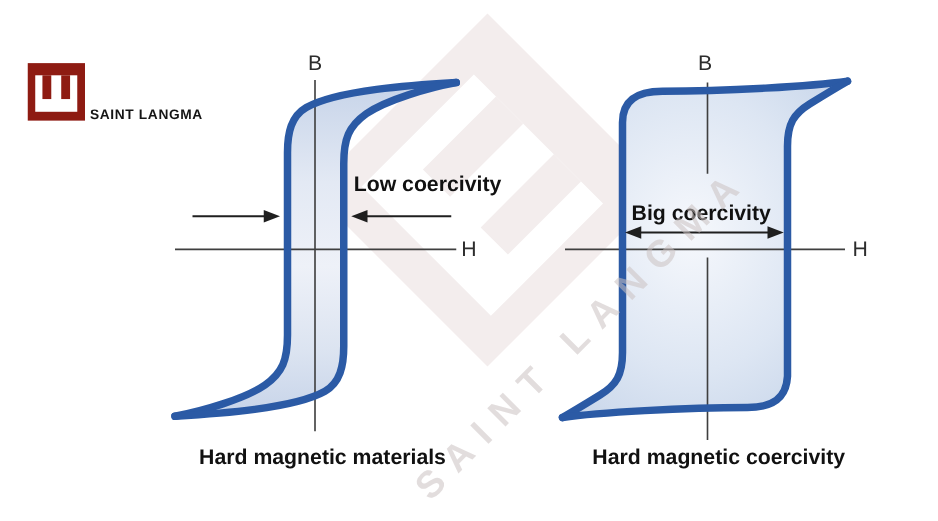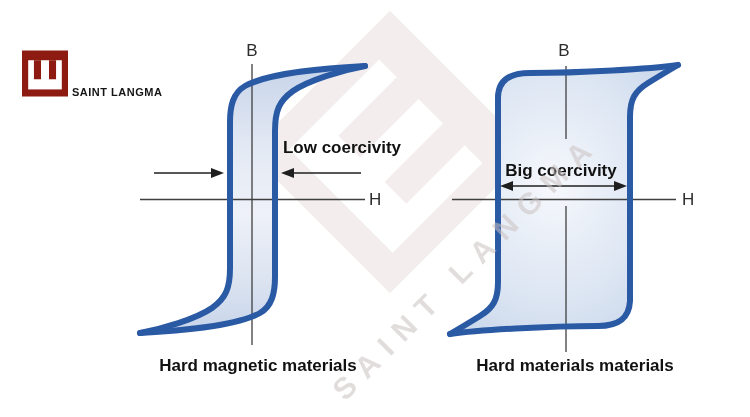--- a/index.html
+++ b/index.html
@@ -98,17 +98,17 @@
 
   <div class="abs axis-lbl" style="left:238px;top:41px;width:28px;text-align:center;">B</div>
   <div class="abs axis-lbl" style="left:369px;top:190px;">H</div>
   <div class="abs axis-lbl" style="left:550px;top:41px;width:28px;text-align:center;">B</div>
   <div class="abs axis-lbl" style="left:682px;top:190px;">H</div>
 
   <div class="abs annot" style="left:270px;top:138px;width:144px;">Low coercivity</div>
   <div class="abs annot" style="left:489px;top:161px;width:144px;">Big coercivity</div>
 
   <div class="abs caption" style="left:158px;top:356px;width:200px;">Hard magnetic materials</div>
-  <div class="abs caption" style="left:470px;top:356px;width:210px;">Hard materials materials</div>
+  <div class="abs caption" style="left:470px;top:356px;width:210px;">Hard magnetic coercivity</div>
 
   <div class="abs wm-text" style="left:338px;top:378px;">SAINT LANGMA</div>
 
 </div>
 
 </body></html>

